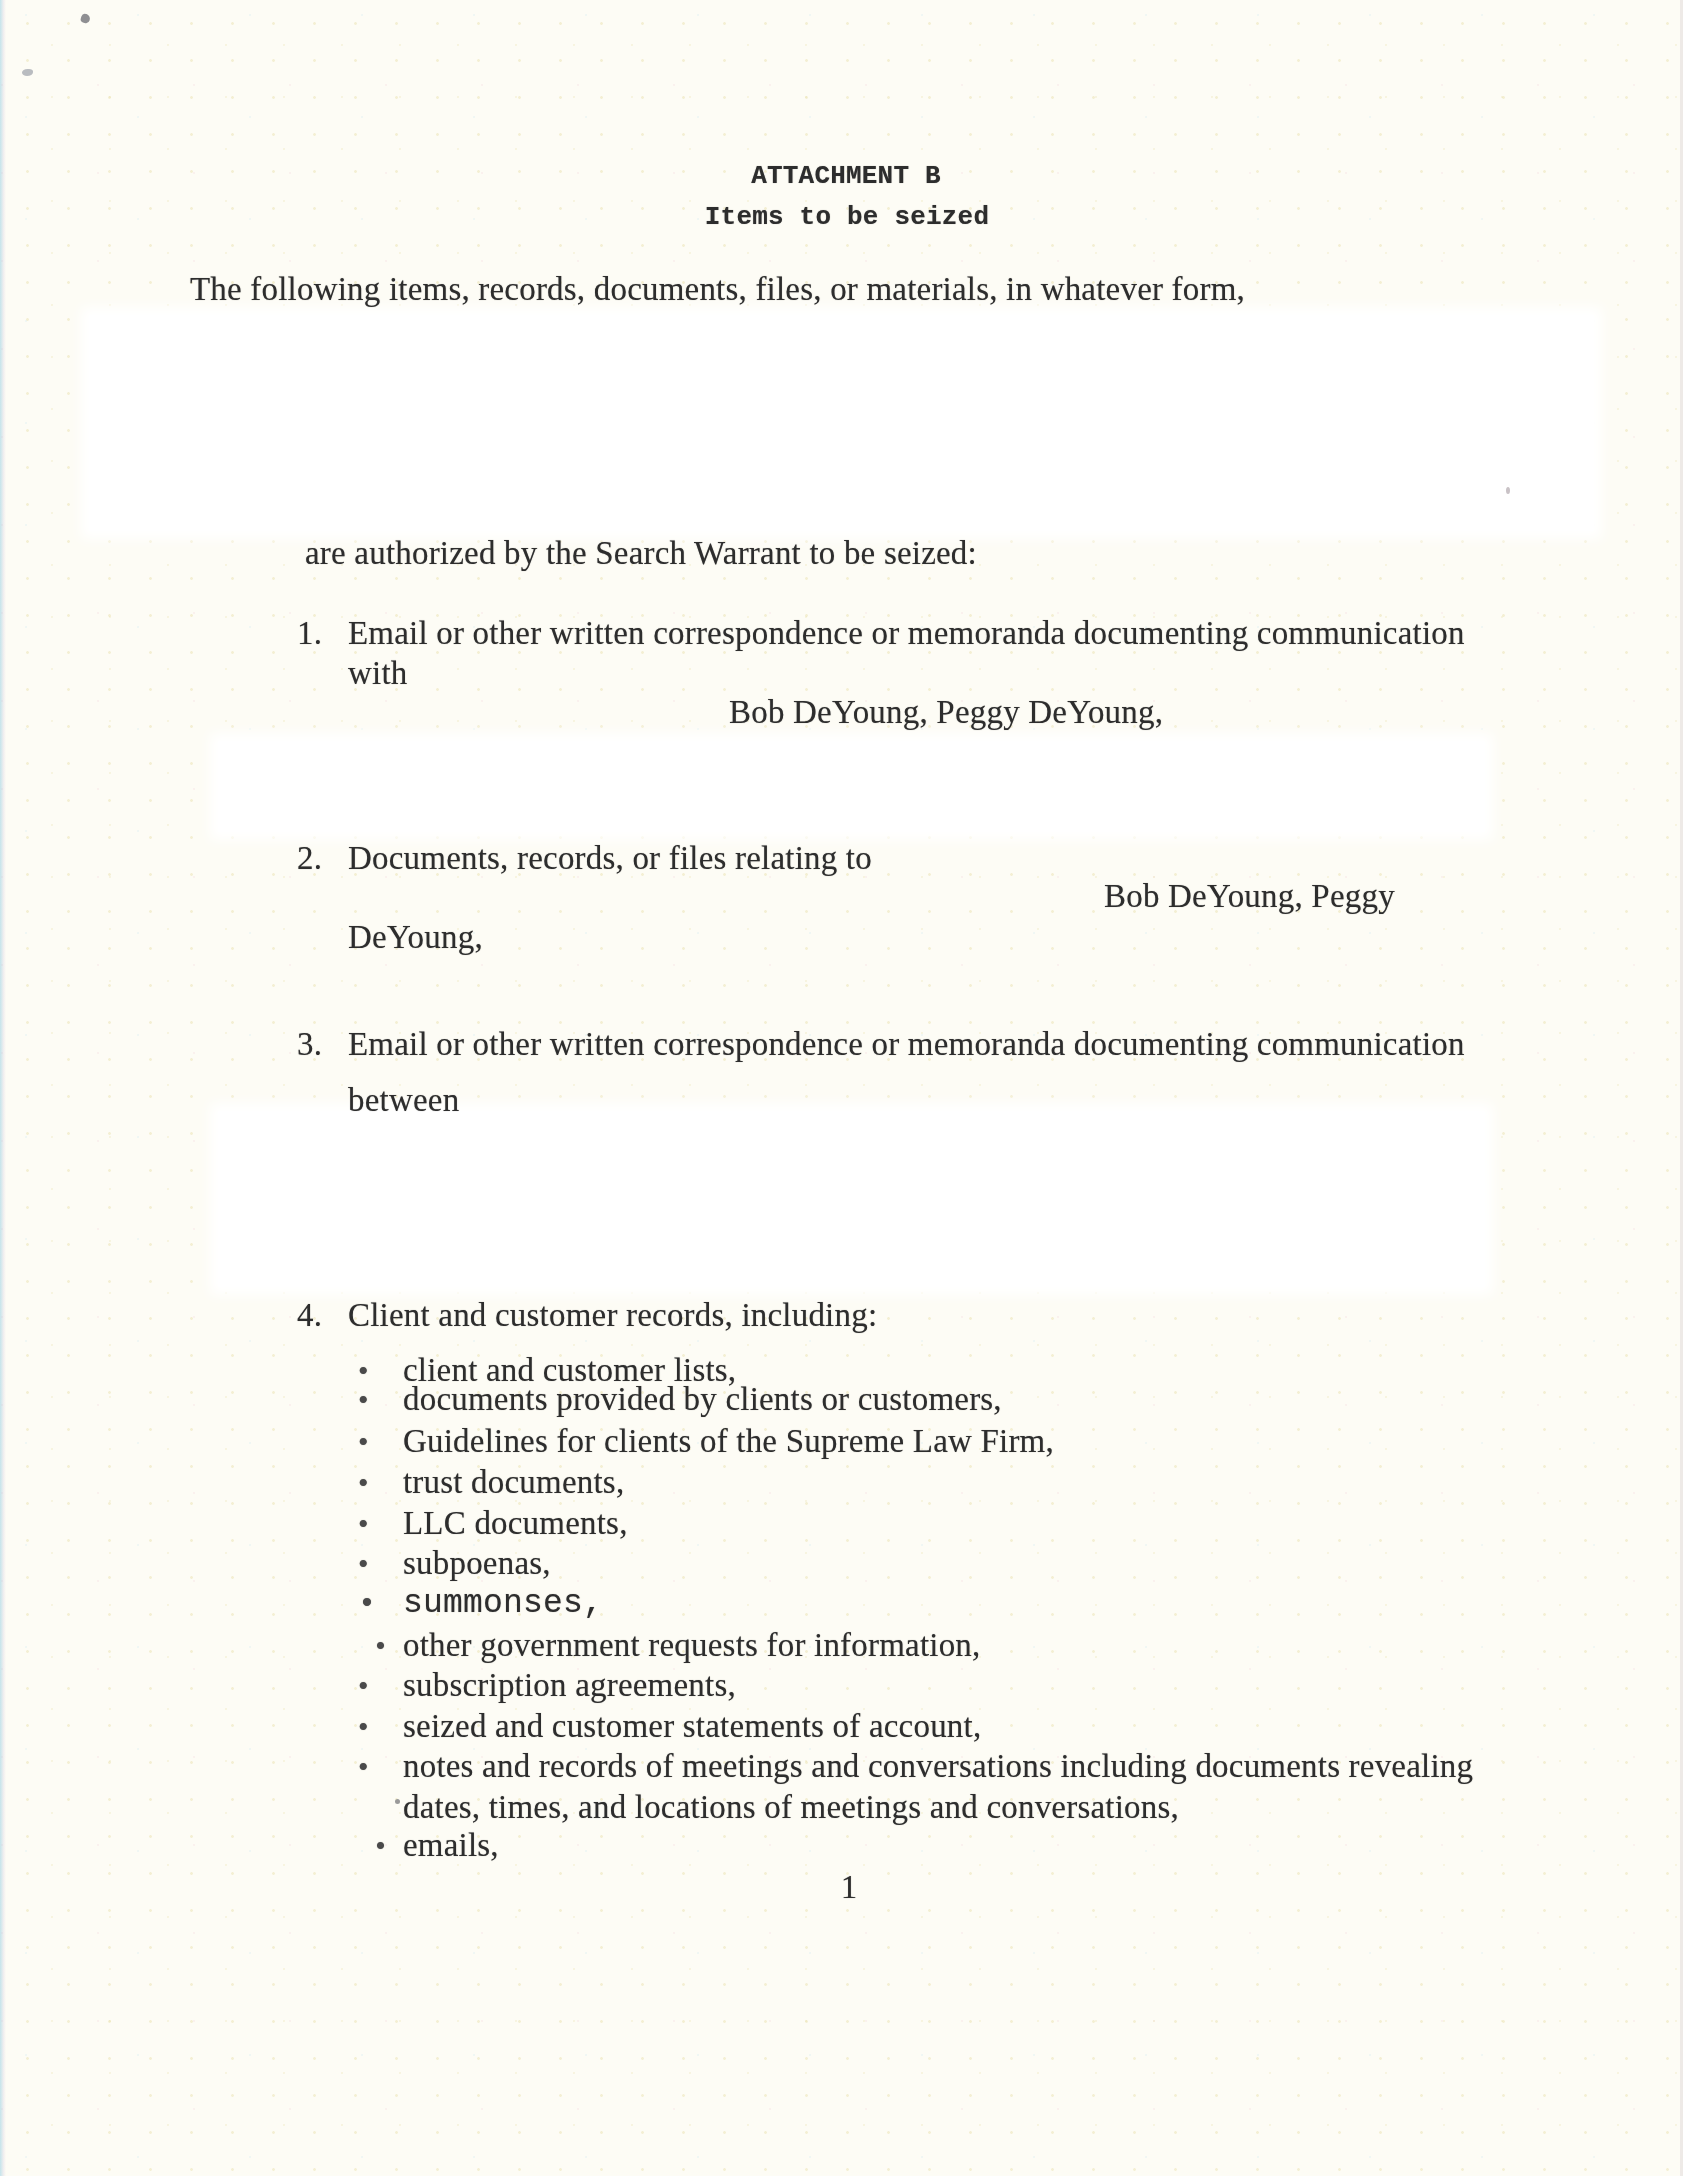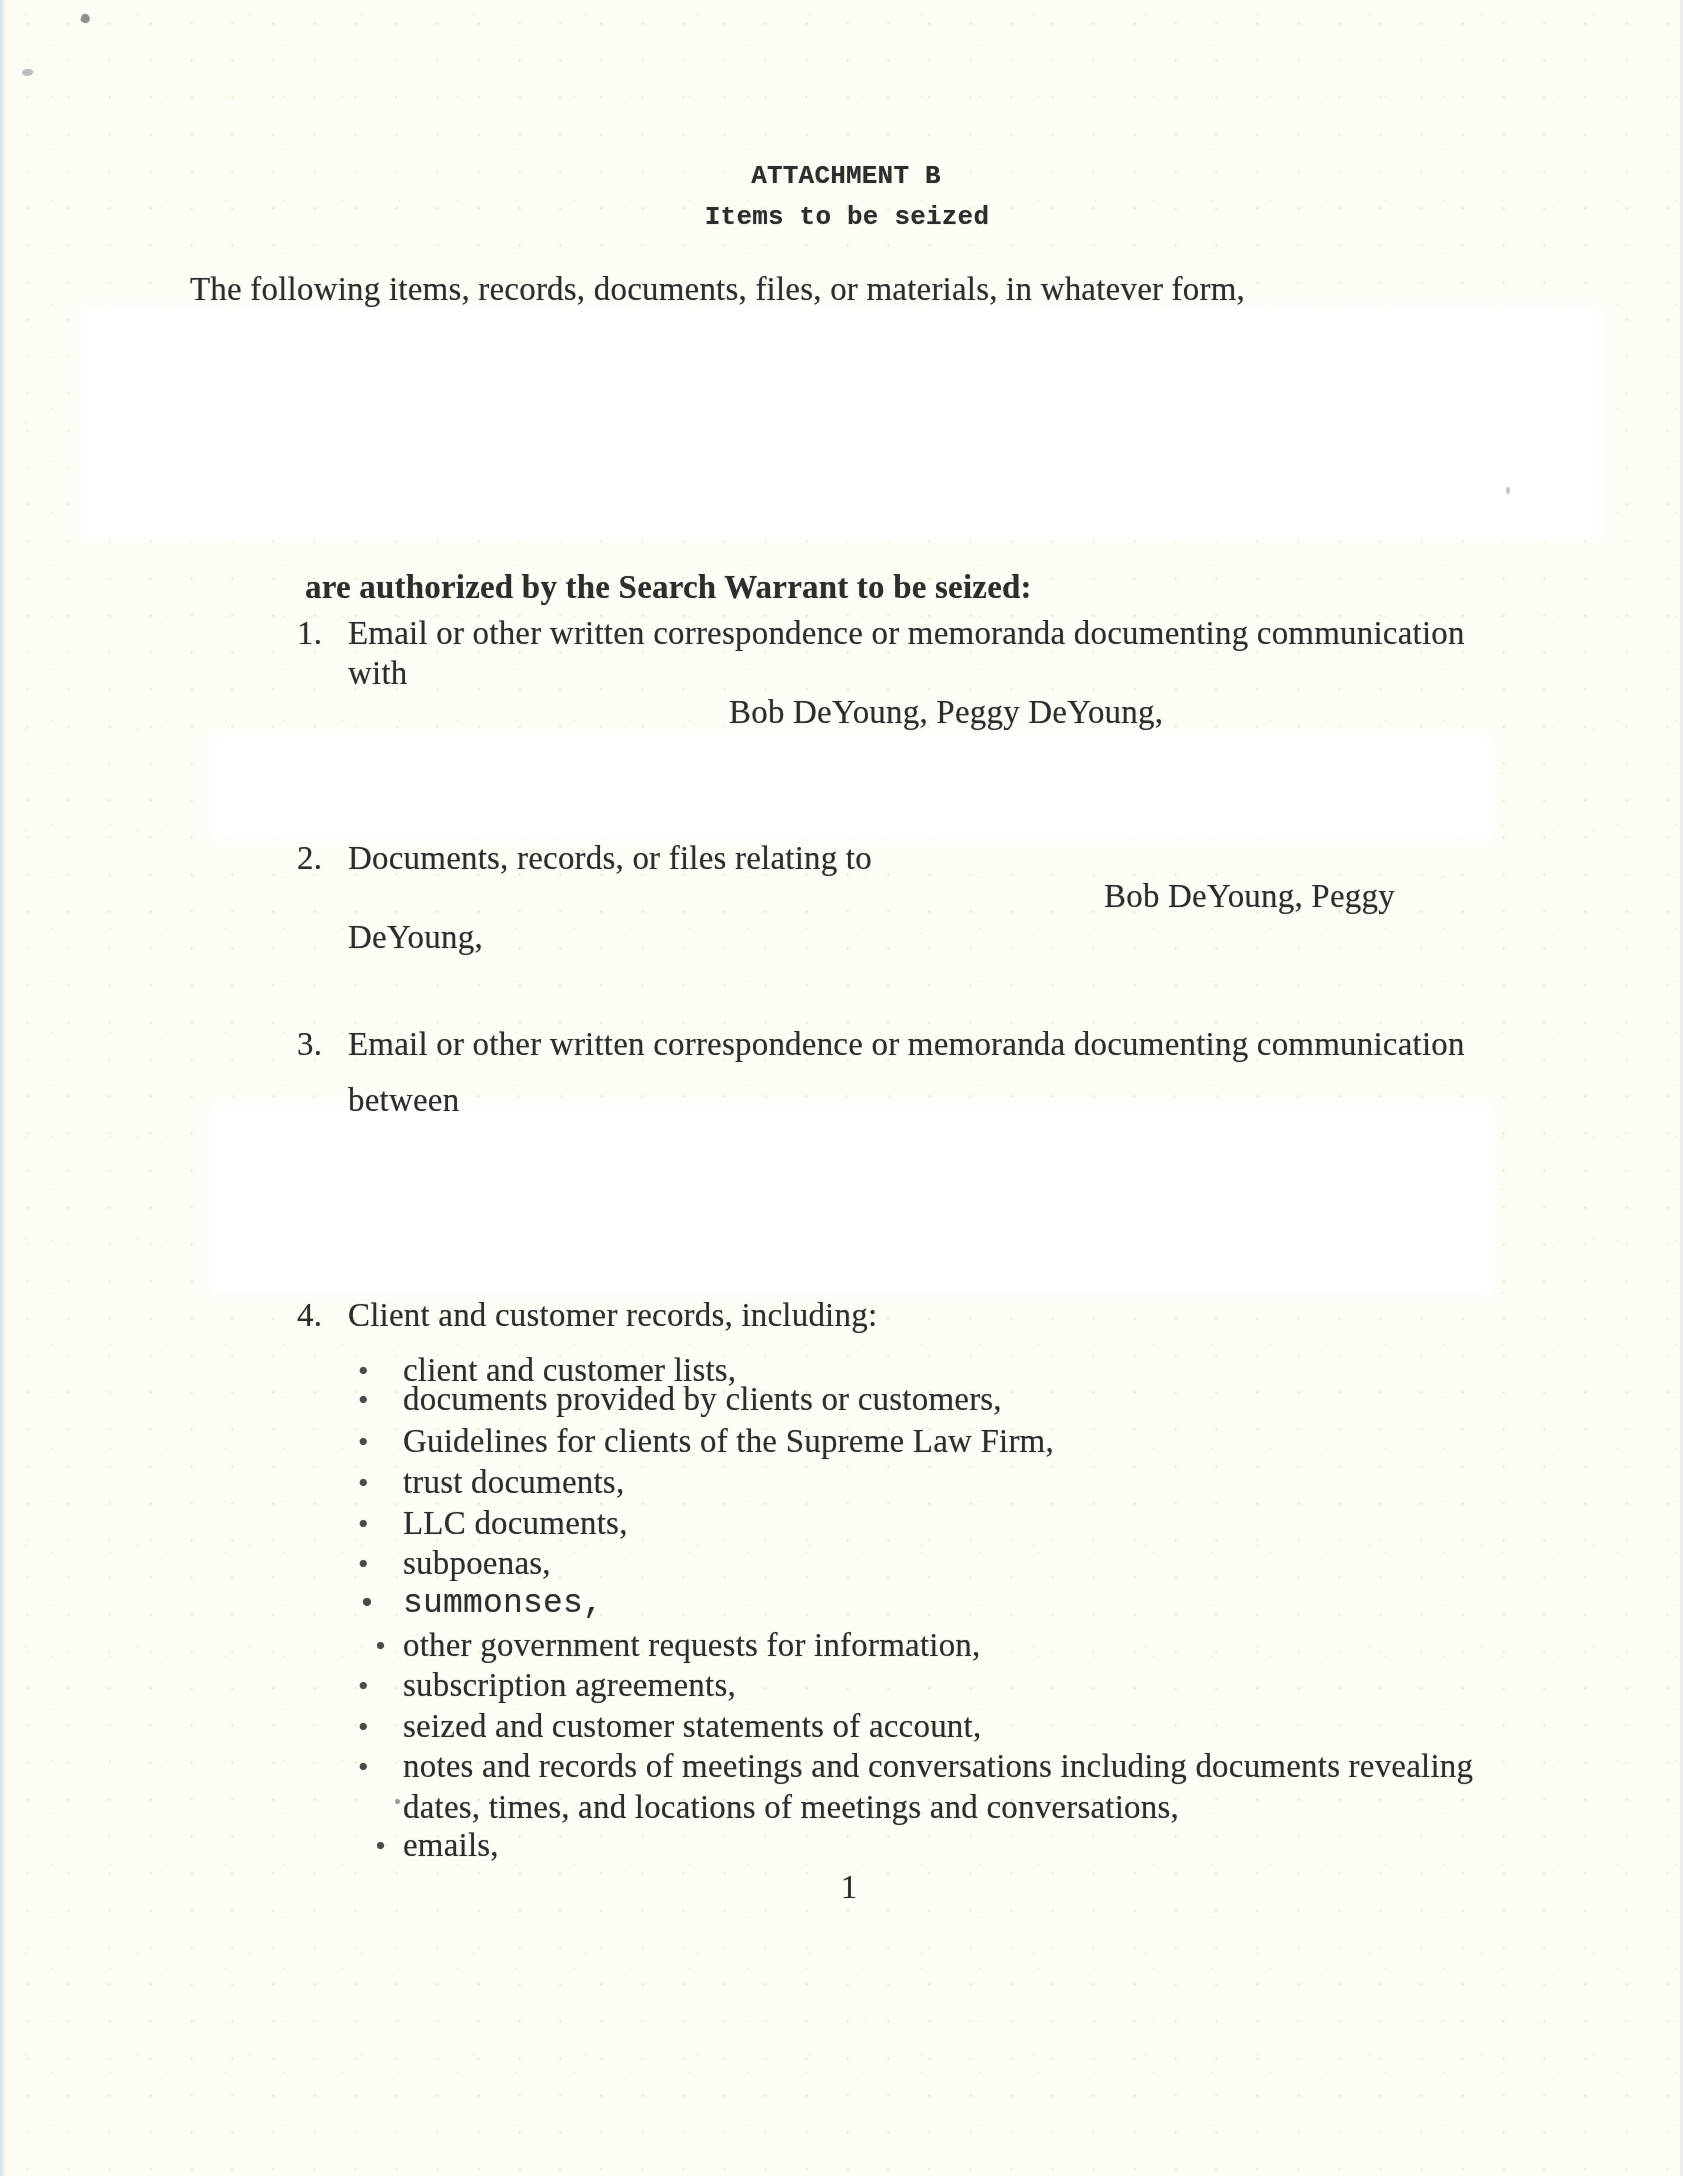--- a/index.html
+++ b/index.html
@@ -40,21 +40,21 @@
 <div class="edge" style="right:0;width:3px;background:rgba(210,200,205,.35);"></div>
 <div class="speck" style="left:81px;top:14px;width:9px;height:9px;background:#8f8f92;border-radius:45% 60% 50% 40%;transform:rotate(18deg);"></div>
 <div class="speck" style="left:22px;top:69px;width:11px;height:7px;background:#b9bcc0;border-radius:55% 40% 60% 50%;"></div>
 <div class="speck" style="left:395px;top:1799px;width:5px;height:5px;background:#9a9a9a;border-radius:50%;"></div>
 <div class="speck" style="left:1506px;top:487px;width:4px;height:7px;background:#c9c2c6;border-radius:50%;"></div>
 
 <div class="ln bold heading center" style="left:846px;top:156px;">ATTACHMENT B</div>
 <div class="ln bold heading center" style="left:847px;top:197px;">Items to be seized</div>
 
 <div class="ln" style="left:190px;top:269px;">The following items, records, documents, files, or materials, in whatever form,</div>
-<div class="ln" style="left:305px;top:567px;font-weight:bold;">are authorized by the Search Warrant to be seized:</div>
+<div class="ln" style="left:305px;top:533px;">are authorized by the Search Warrant to be seized:</div>
 
 <div class="ln" style="left:297px;top:613px;">1.</div>
 <div class="ln" style="left:348px;top:613px;">Email or other written correspondence or memoranda documenting communication</div>
 <div class="ln" style="left:348px;top:653px;">with</div>
 <div class="ln" style="left:729px;top:692px;">Bob DeYoung, Peggy DeYoung,</div>
 
 <div class="ln" style="left:297px;top:838px;">2.</div>
 <div class="ln" style="left:348px;top:838px;">Documents, records, or files relating to</div>
 <div class="ln" style="left:1104px;top:876px;">Bob DeYoung, Peggy</div>
 <div class="ln" style="left:348px;top:917px;">DeYoung,</div>

